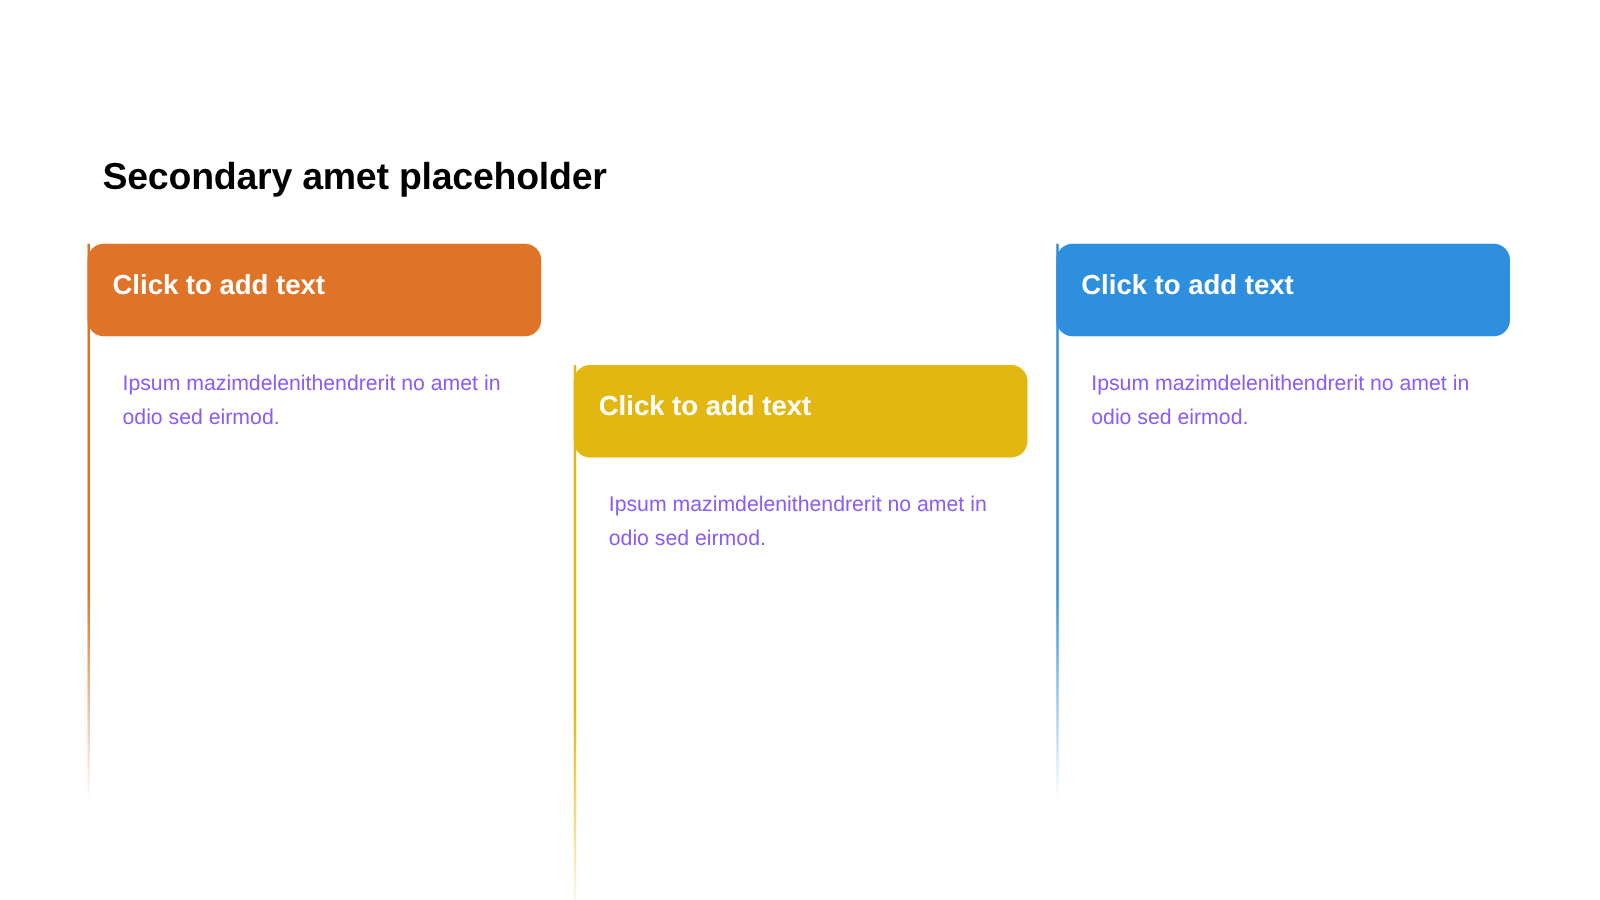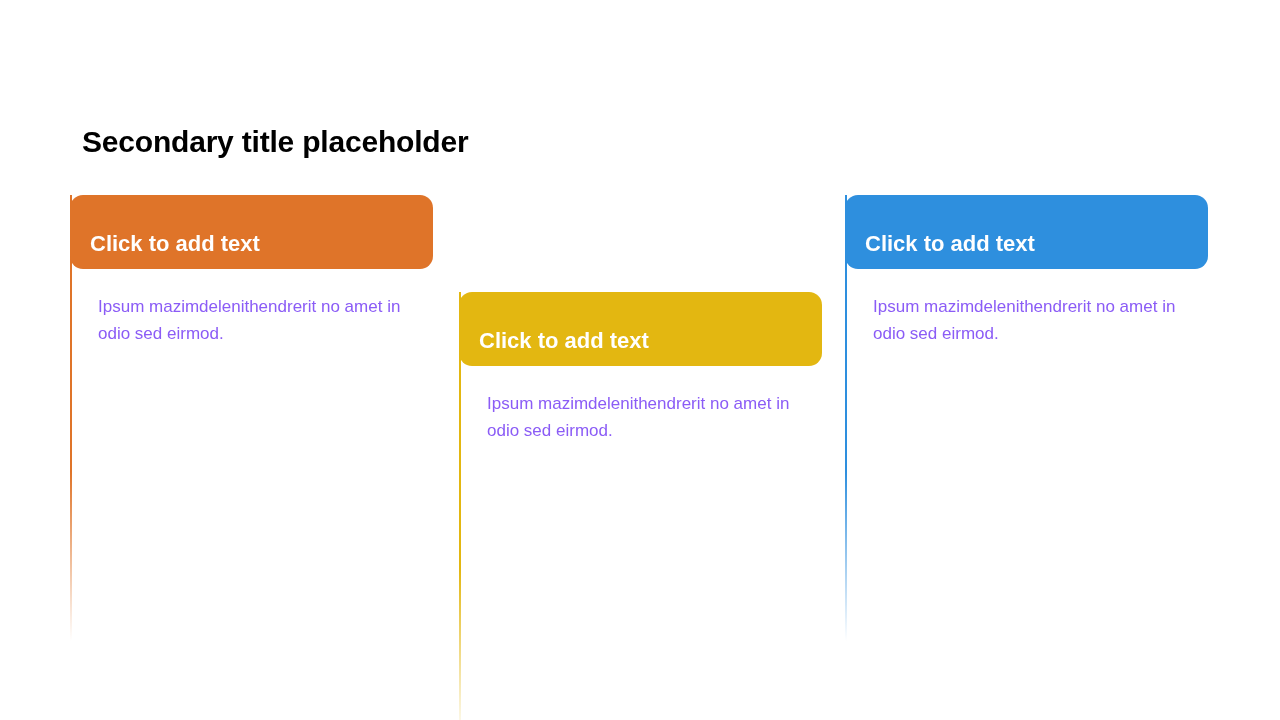--- a/index.html
+++ b/index.html
@@ -59,21 +59,20 @@
   }
 
   .card-label {
     position: absolute;
     left: 20px;
     top: 20px;
     font-size: 22px;
     font-weight: bold;
     color: #ffffff;
     white-space: nowrap;
-    margin-top: 16px;
   }
 
   .col-body {
     position: absolute;
     left: 28px;
     top: 98px;
     width: 330px;
     font-size: 17px;
     line-height: 27px;
     color: #8b5cf6;
@@ -82,21 +81,21 @@
   
   #column-1 { left: 70px; top: 195px; }
   #column-2 { left: 459px; top: 292px; }
   #column-3 { left: 845px; top: 195px; }
 </style>
 </head>
 <body style="background: rgb(255, 255, 255);">
 
 <div id="slide">
 
-  <div id="slide-title">Secondary title placeholder</div>
+  <div id="slide-title">Secondary amet placeholder</div>
 
   <div class="column" id="column-1">
     <div class="col-stem" style="background: linear-gradient(rgb(223, 116, 41) 0%, rgb(223, 116, 41) 62%, rgba(255, 255, 255, 0) 100%);"></div>
     <div class="card" style="background: rgb(223, 116, 41);">
       <div class="card-label" style="color: rgb(255, 255, 255);">Click to add text</div>
     </div>
     <div class="col-body">Ipsum mazimdelenithendrerit no amet in odio sed eirmod.</div>
   </div>
 
   <div class="column" id="column-2">

